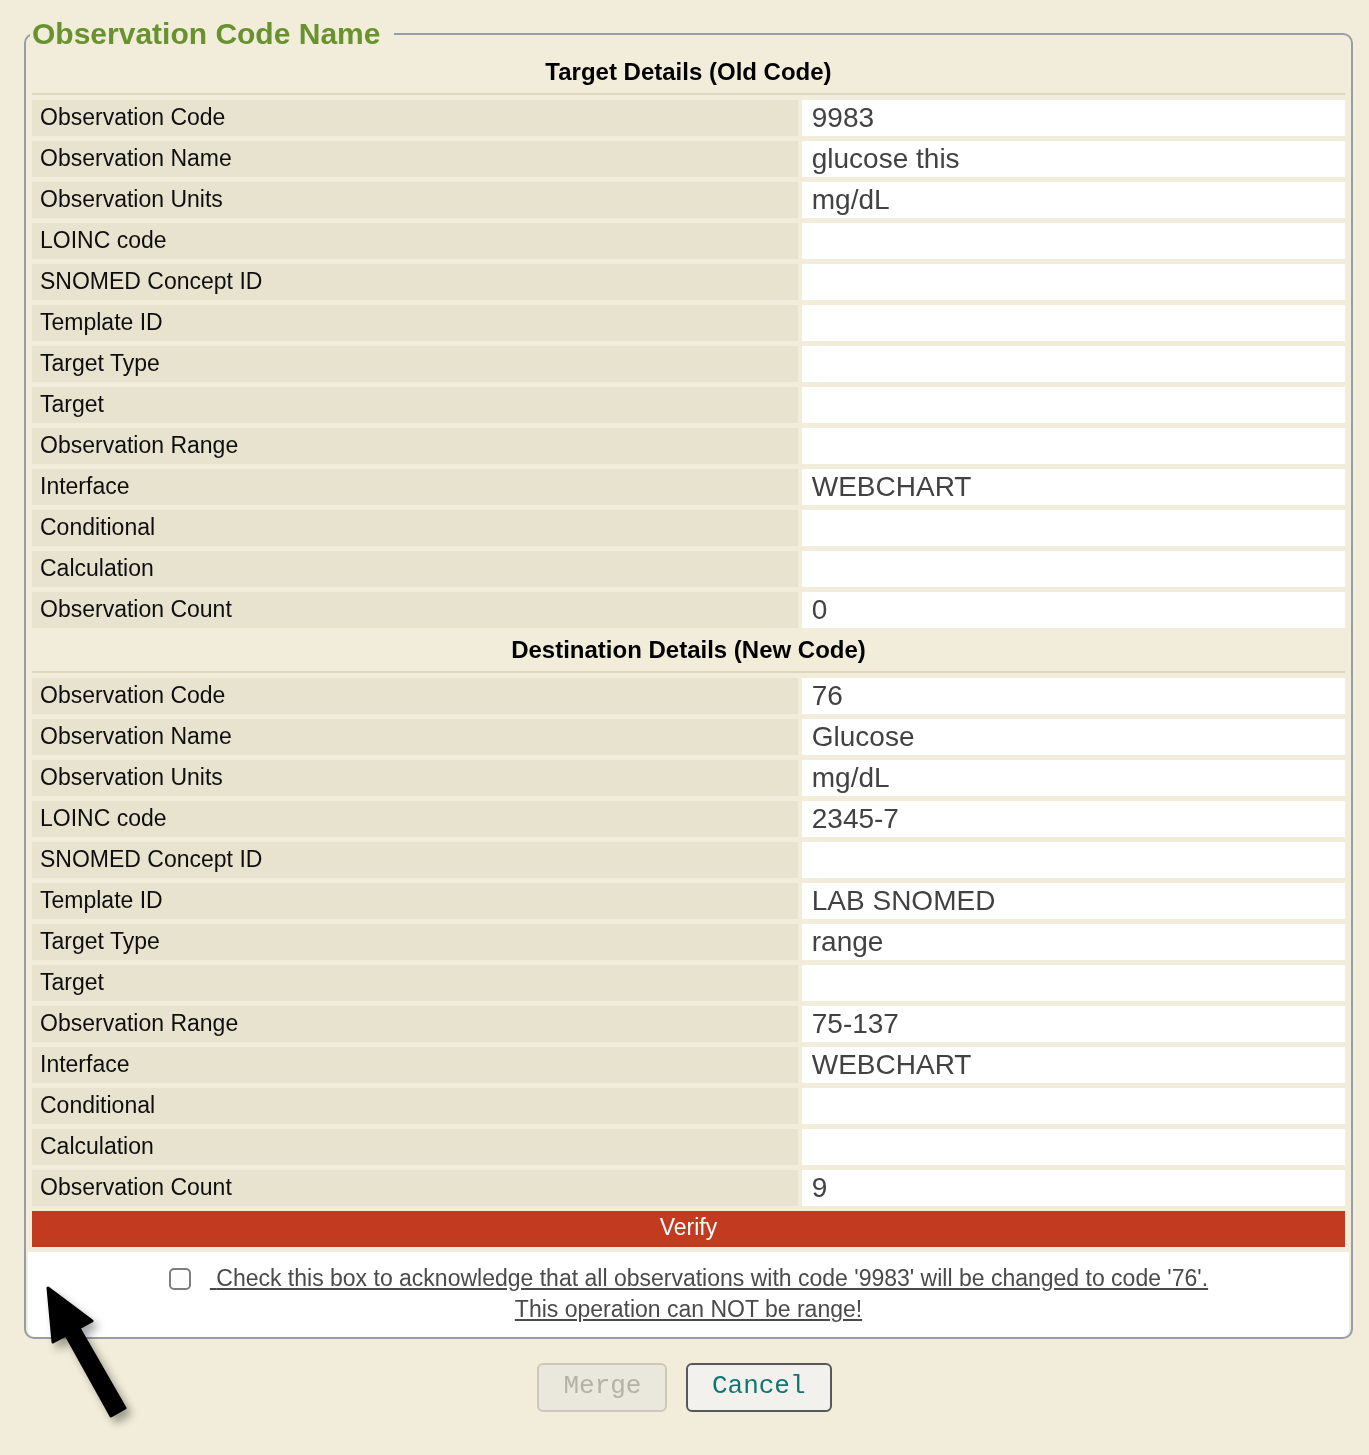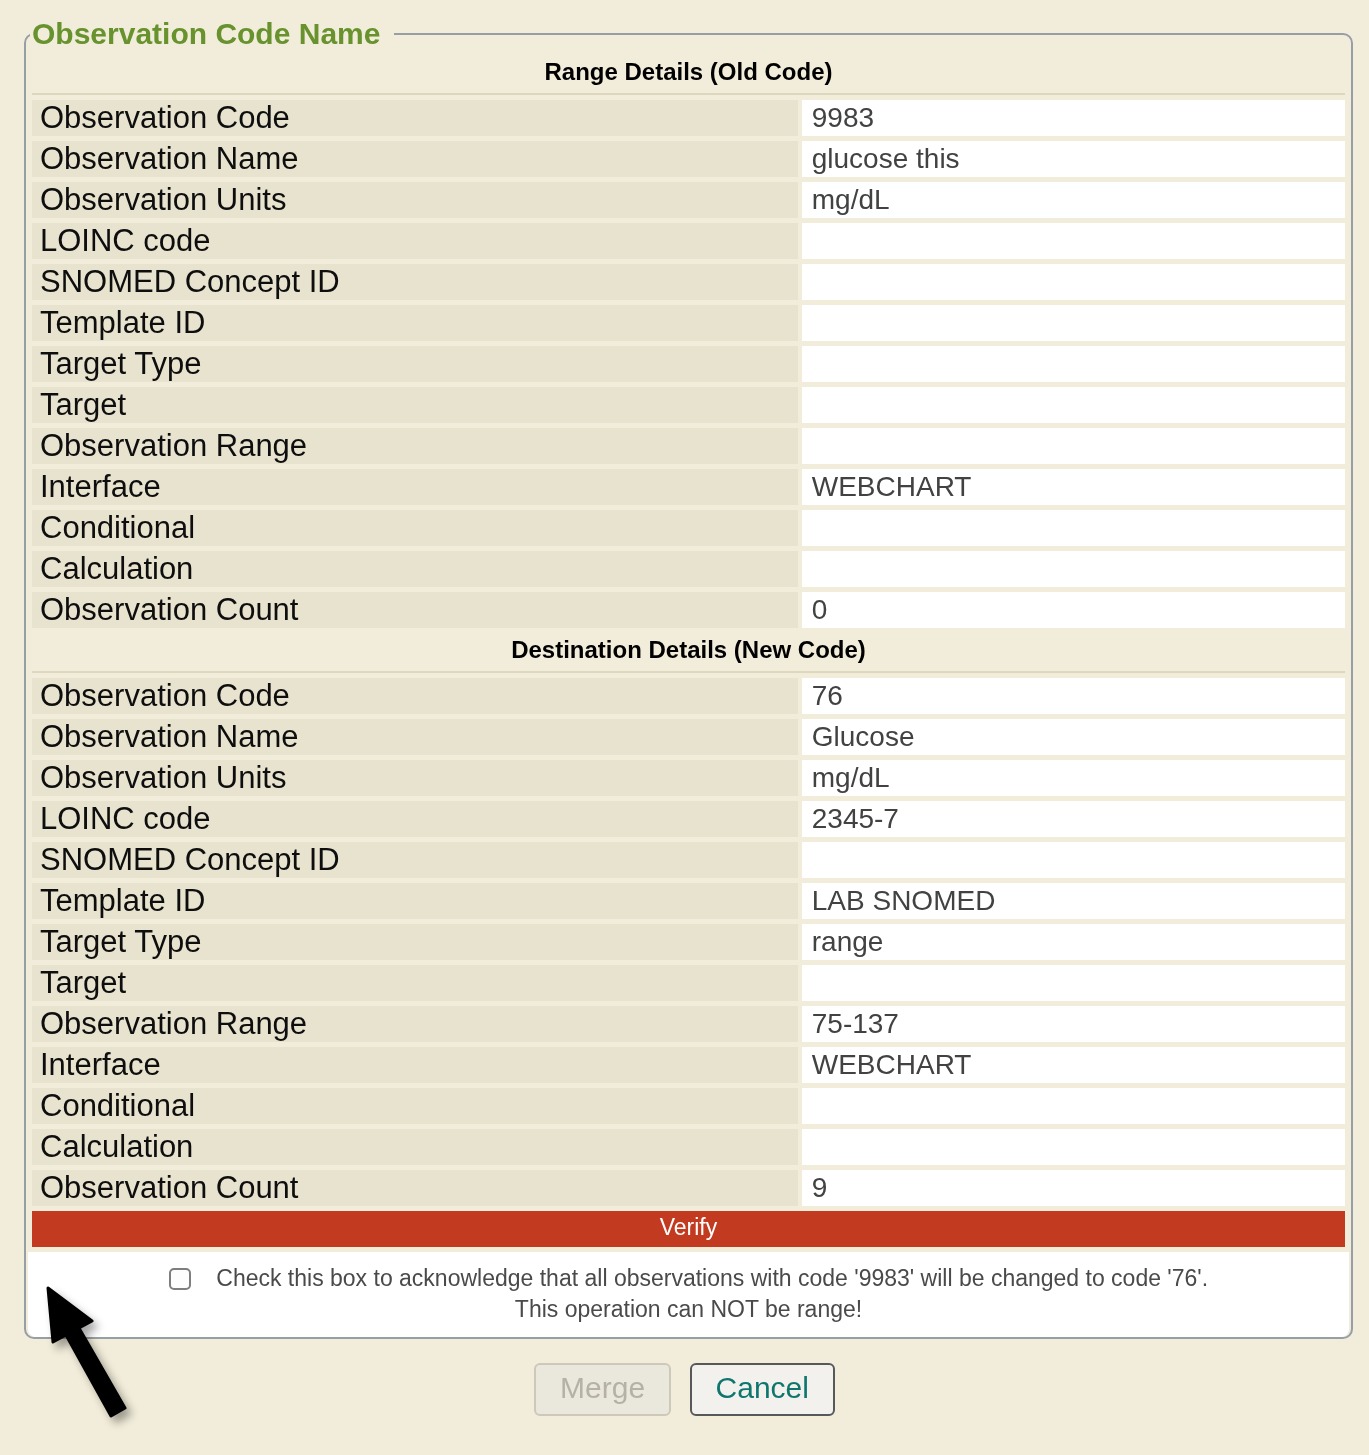--- a/index.html
+++ b/index.html
@@ -37,21 +37,21 @@
     font-weight:bold;
     color:#000;
     text-align:center;
     padding:3px 0 7px;
     border-bottom:2px solid #ddd7bd;
   }
   td.cell-label {
     width:58.5%;
     background:#e8e3cf;
     color:#0e0e0e;
-    font-size:31px;
+    font-size:23px;
     line-height:27px;
     padding:4px 8px 5px;
   }
   td.cell-value {
     background:#ffffff;
     color:#424242;
     font-size:28px;
     line-height:27px;
     padding:4px 10px 5px;
   }
@@ -65,39 +65,40 @@
     margin-top:24px;
   }
   .ack-panel {
     background:#ffffff;
     border-radius:0 0 8px 8px;
     text-align:center;
     font-size:23px;
     color:#4a4a4a;
     line-height:31px;
     padding:11px 24px 12px;
+    text-decoration:underline;
   }
   .ack-panel input[type="checkbox"] {
     appearance:none;
     -webkit-appearance:none;
     width:22px; height:22px;
     border:2px solid #7e7e7e;
     border-radius:5px;
     background:#fdfdfd;
     margin:0 19px 0 0;
     vertical-align:-4px;
     cursor:pointer;
   }
   .buttons-row {
     text-align:center;
     margin-top:24px;
   }
   .buttons-row button {
-    font-family:Liberation Sans, sans-serif;
-    font-size:30px;
+    font-family:Liberation Mono, monospace;
+    font-size:26px;
     padding:6px 24px 9px;
     border-radius:6px;
     cursor:pointer;
   }
   button.merge-btn {
     color:#b5b1a8;
     background:#eae7dc;
     border:2px solid #cdc8ba;
     margin-right:14px;
     cursor:default;
@@ -123,21 +124,21 @@
 </style>
 </head>
 <body>
 
 <fieldset class="merge-panel">
   <legend class="page-title">Observation Code Name</legend>
 
   <table class="merge-table">
     <tbody>
         <tr class="section-header-row">
-      <td colspan="2">Range Details (Old Code)</td>
+      <td colspan="2">Target Details (Old Code)</td>
     </tr>
 
     <tr>
       <td class="cell-label">Observation Code</td>
       <td class="cell-value">9983</td>
     </tr>
     <tr>
       <td class="cell-label">Observation Name</td>
       <td class="cell-value">glucose this</td>
     </tr>

